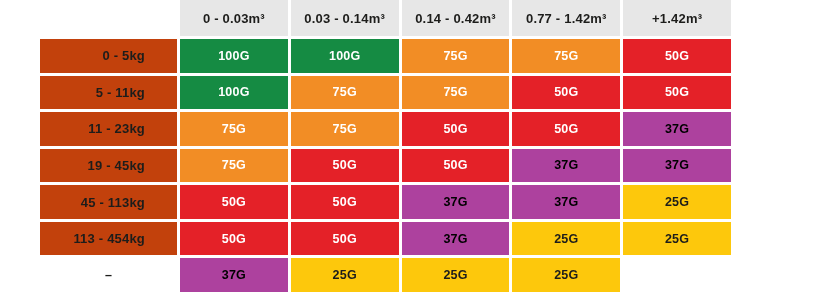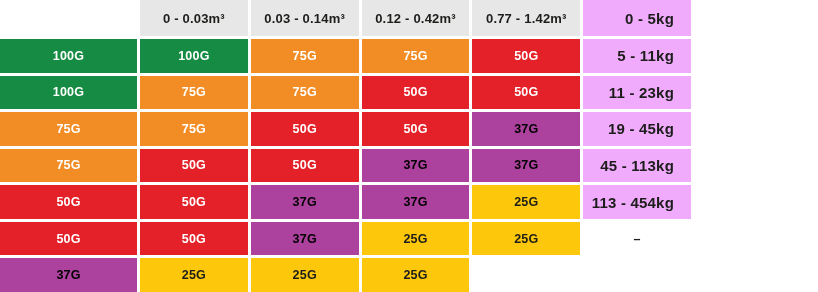--- a/index.html
+++ b/index.html
@@ -17,20 +17,21 @@
   #matrix-table {
     width: 691px;
     height: 292px;
     display: grid;
     grid-template-columns: 137px repeat(5, 1fr);
     grid-template-rows: 36px repeat(7, 1fr);
     column-gap: 3px;
     row-gap: 3px;
     background: #ffffff;
     box-sizing: border-box;
+    margin-left: 40px;
   }
 
   .cell {
     display: flex;
     align-items: center;
     justify-content: center;
     font-size: 12.5px;
     font-weight: bold;
     letter-spacing: 0.2px;
     box-sizing: border-box;
@@ -42,43 +43,44 @@
     background: #ffffff;
   }
 
   .col-header {
     background: #e7e7e7;
     color: #1d1d1b;
     font-size: 13px;
   }
 
   .row-header {
-    background: #f0abfc;
+    background: #c2410c;
     color: #1d1d1b;
     justify-content: flex-end;
-    padding-right: 17px;
-    font-size: 15px;
+    padding-right: 32px;
+    font-size: 13px;
   }
 
   .v-green  { background: #158b43; color: #ffffff; }
   .v-orange { background: #f28d25; color: #ffffff; }
   .v-red    { background: #e42128; color: #ffffff; }
   .v-purple { background: #ad419e; color: #000000; text-align: right; }
   .v-yellow { background: #fdc80c; color: #1d1d1b; }
   .v-empty  { background: #ffffff; color: #1d1d1b; }
 </style>
 </head>
 <body>
 
 <div id="matrix-table">
     <div class="cell corner-cell"></div>
     <div class="cell col-header">0 - 0.03m³</div>
     <div class="cell col-header">0.03 - 0.14m³</div>
-    <div class="cell col-header">0.12 - 0.42m³</div>
+    <div class="cell col-header">0.14 - 0.42m³</div>
     <div class="cell col-header">0.77 - 1.42m³</div>
+    <div class="cell col-header">+1.42m³</div>
     <div class="cell row-header">0 - 5kg</div>
     <div class="cell v-green" style="background: rgb(21, 139, 67);">100G</div>
     <div class="cell v-green" style="background: rgb(21, 139, 67);">100G</div>
     <div class="cell v-orange" style="background: rgb(242, 141, 37);">75G</div>
     <div class="cell v-orange" style="background: rgb(242, 141, 37);">75G</div>
     <div class="cell v-red" style="background: rgb(228, 33, 40);">50G</div>
     <div class="cell row-header">5 - 11kg</div>
     <div class="cell v-green" style="background: rgb(21, 139, 67);">100G</div>
     <div class="cell v-orange" style="background: rgb(242, 141, 37);">75G</div>
     <div class="cell v-orange" style="background: rgb(242, 141, 37);">75G</div>

